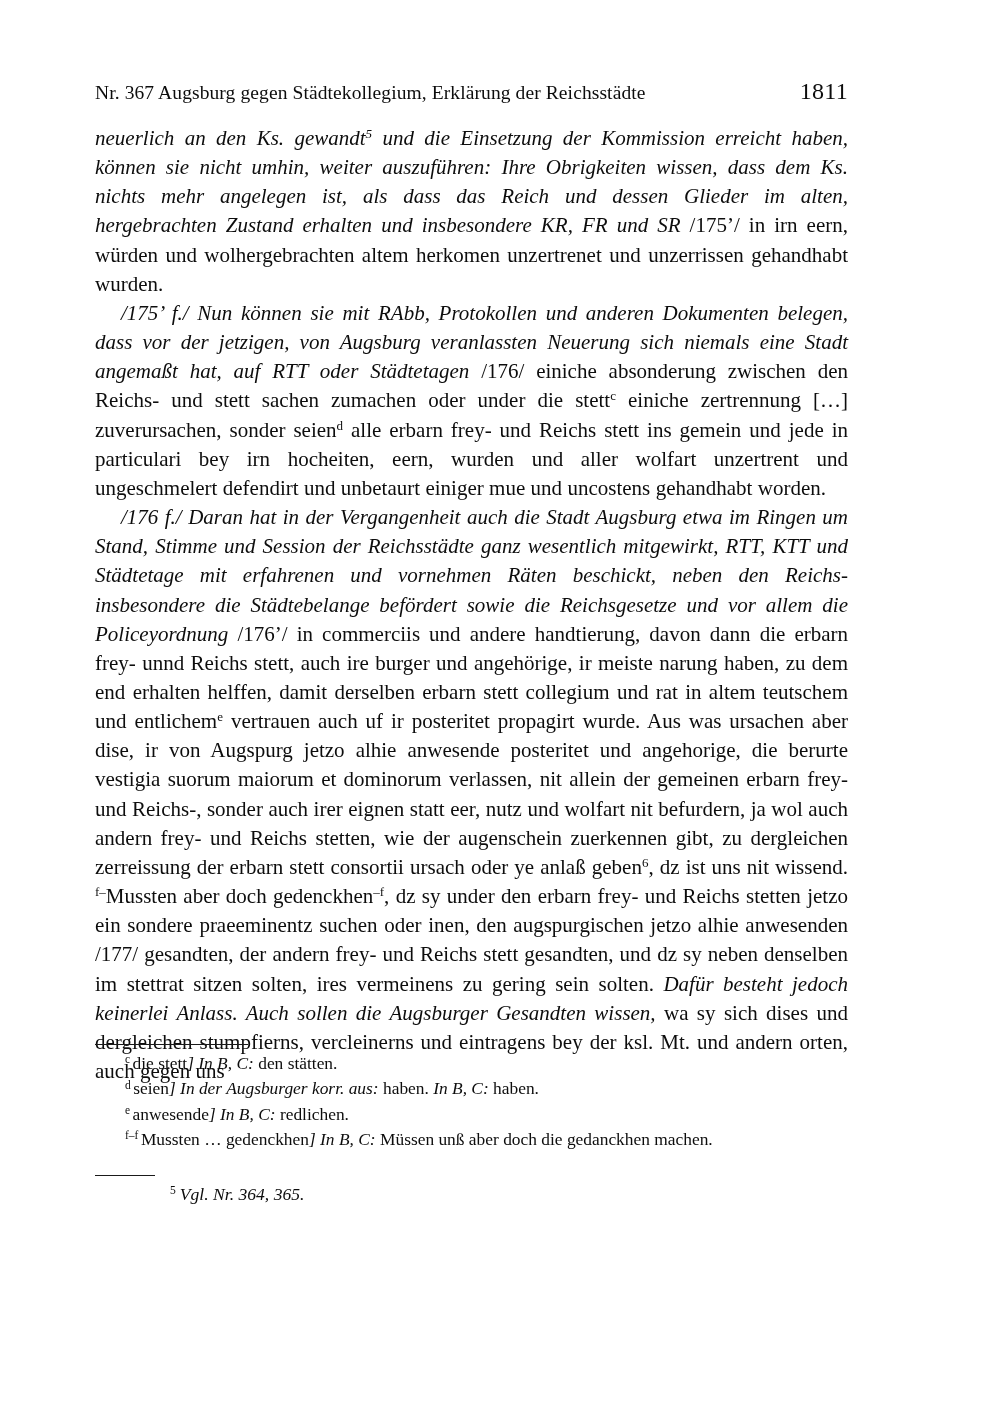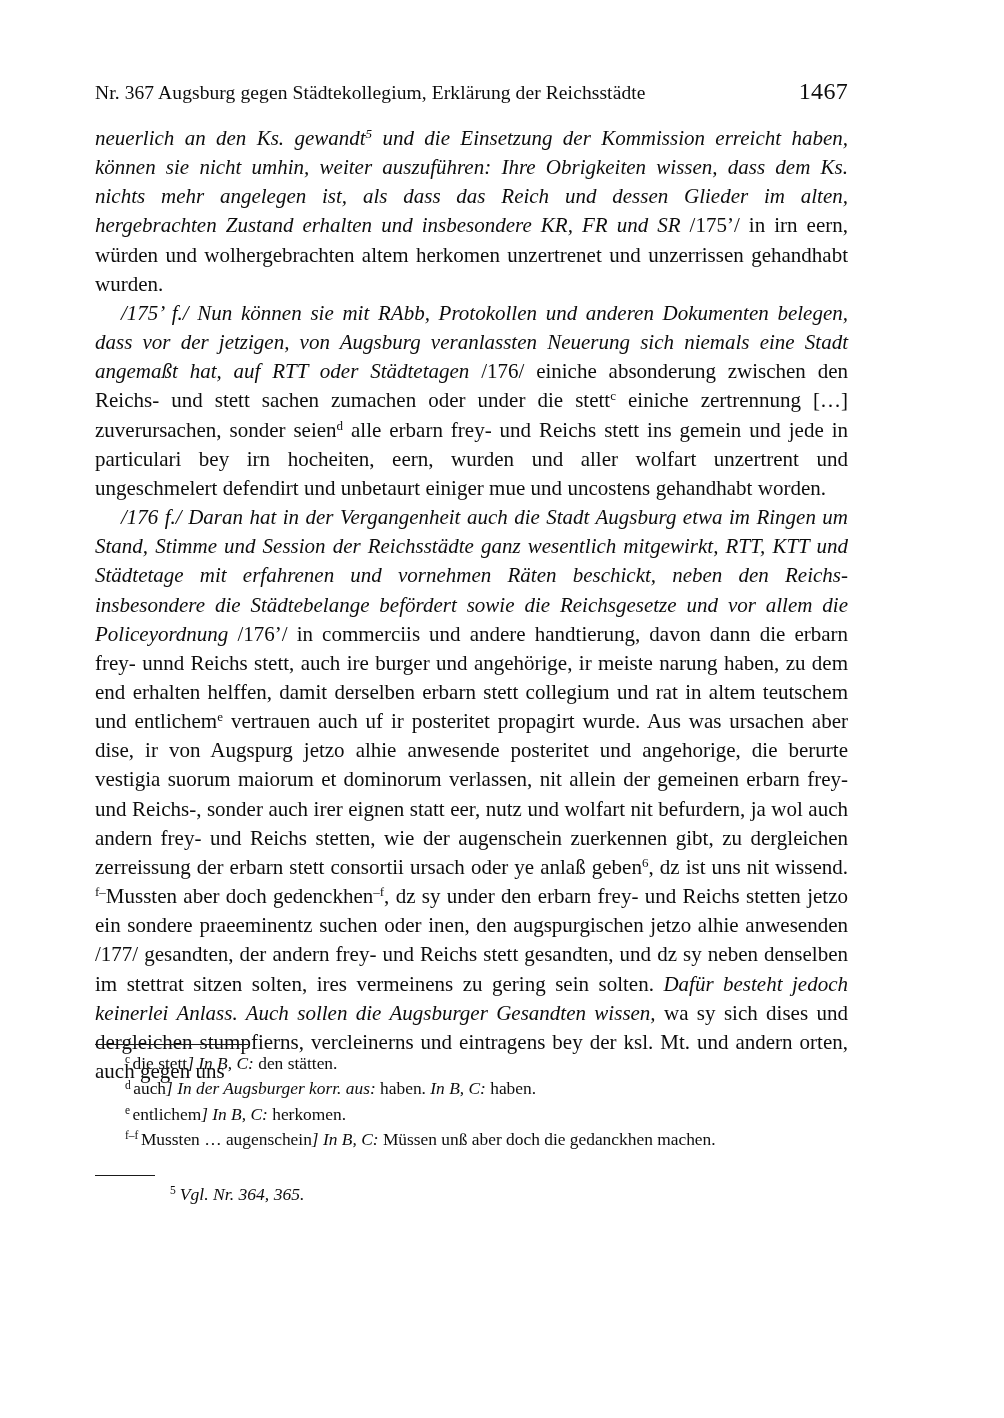--- a/index.html
+++ b/index.html
@@ -114,37 +114,37 @@
     font-style: normal;
   }
 </style>
 </head>
 <body>
 
 <div class="page">
 
   <div class="runhead">
     <span class="runhead-title">Nr. 367 Augsburg gegen Städtekollegium, Erklärung der Reichsstädte</span>
-    <span class="runhead-folio">1467</span>
+    <span class="runhead-folio">1811</span>
   </div>
 
   <div class="body-col" id="body-col">
       <p class="para"><span class="it">neuerlich an den Ks. gewandt</span><sup class="it">5</sup><span class="it"> und die Einsetzung der Kommission erreicht haben, können sie nicht umhin, weiter auszuführen: Ihre Obrigkeiten wissen, dass dem Ks. nichts mehr angelegen ist, als dass das Reich und dessen Glieder im alten, hergebrachten Zustand erhalten und insbesondere KR, FR und SR </span><span>/175’/ in irn eern, würden und wolhergebrachten altem herkomen unzertrenet und unzerrissen gehandhabt wurden.</span></p>
       <p class="para indent"><span class="it">/175’ f./ Nun können sie mit RAbb, Protokollen und anderen Dokumenten belegen, dass vor der jetzigen, von Augsburg veranlassten Neuerung sich niemals eine Stadt angemaßt hat, auf RTT oder Städtetagen </span><span>/176/ einiche absonderung zwischen den Reichs- und stett sachen zumachen oder under die stett</span><sup>c</sup><span> einiche zertrennung […] zuverursachen, sonder seien</span><sup>d</sup><span> alle erbarn frey- und Reichs stett ins gemein und jede in particulari bey irn hocheiten, eern, wurden und aller wolfart unzertrent und ungeschmelert defendirt und unbetaurt einiger mue und uncostens gehandhabt worden.</span></p>
       <p class="para indent"><span class="it">/176 f./ Daran hat in der Vergangenheit auch die Stadt Augsburg etwa im Ringen um Stand, Stimme und Session der Reichsstädte ganz wesentlich mitgewirkt, RTT, KTT und Städtetage mit erfahrenen und vornehmen Räten beschickt, neben den Reichs- insbesondere die Städtebelange befördert sowie die Reichsgesetze und vor allem die Policeyordnung </span><span>/176’/ in commerciis und andere handtierung, davon dann die erbarn frey- unnd Reichs stett, auch ire burger und angehörige, ir meiste narung haben, zu dem end erhalten helffen, damit derselben erbarn stett collegium und rat in altem teutschem und entlichem</span><sup>e</sup><span> vertrauen auch uf ir posteritet propagirt wurde. Aus was ursachen aber dise, ir von Augspurg jetzo alhie anwesende posteritet und angehorige, die berurte vestigia suorum maiorum et dominorum verlassen, nit allein der gemeinen erbarn frey- und Reichs-, sonder auch irer eignen statt eer, nutz und wolfart nit befurdern, ja wol auch andern frey- und Reichs stetten, wie der augenschein zuerkennen gibt, zu dergleichen zerreissung der erbarn stett consortii ursach oder ye anlaß geben</span><sup>6</sup><span>, dz ist uns nit wissend. </span><sup>f–</sup><span>Mussten aber doch gedenckhen</span><sup>–f</sup><span>, dz sy under den erbarn frey- und Reichs stetten jetzo ein sondere praeeminentz suchen oder inen, den augspurgischen jetzo alhie anwesenden /177/ gesandten, der andern frey- und Reichs stett gesandten, und dz sy neben denselben im stettrat sitzen solten, ires vermeinens zu gering sein solten. </span><span class="it">Dafür besteht jedoch keinerlei Anlass. Auch sollen die Augsburger Gesandten wissen,</span><span> wa sy sich dises und dergleichen stumpfierns, vercleinerns und eintragens bey der ksl. Mt. und andern orten, auch gegen uns</span></p>
     </div>
 
   <div class="notes">
     <div class="app-block">
       <hr class="rule rule-app">
       <div id="apparatus-list">
           <p class="note-line"><sup>c</sup><span>die stett</span><span class="it">] In B, C:</span><span> den stätten.</span></p>
-          <p class="note-line"><sup>d</sup><span>auch</span><span class="it">] In der Augsburger korr. aus:</span><span> haben. </span><span class="it">In B, C:</span><span> haben.</span></p>
-          <p class="note-line"><sup>e</sup><span>entlichem</span><span class="it">] In B, C:</span><span> herkomen.</span></p>
-          <p class="note-line"><sup>f–f</sup><span>Mussten … augenschein</span><span class="it">] In B, C:</span><span> Müssen unß aber doch die gedanckhen machen.</span></p>
+          <p class="note-line"><sup>d</sup><span>seien</span><span class="it">] In der Augsburger korr. aus:</span><span> haben. </span><span class="it">In B, C:</span><span> haben.</span></p>
+          <p class="note-line"><sup>e</sup><span>anwesende</span><span class="it">] In B, C:</span><span> redlichen.</span></p>
+          <p class="note-line"><sup>f–f</sup><span>Mussten … gedenckhen</span><span class="it">] In B, C:</span><span> Müssen unß aber doch die gedanckhen machen.</span></p>
         </div>
     </div>
     <div class="fn-block">
       <hr class="rule rule-fn">
       <div id="footnote-list">
           <p class="fn-line first-ind"><sup>5</sup><span>Vgl. Nr. 364, 365.</span></p>
         </div>
     </div>
   </div>
 

